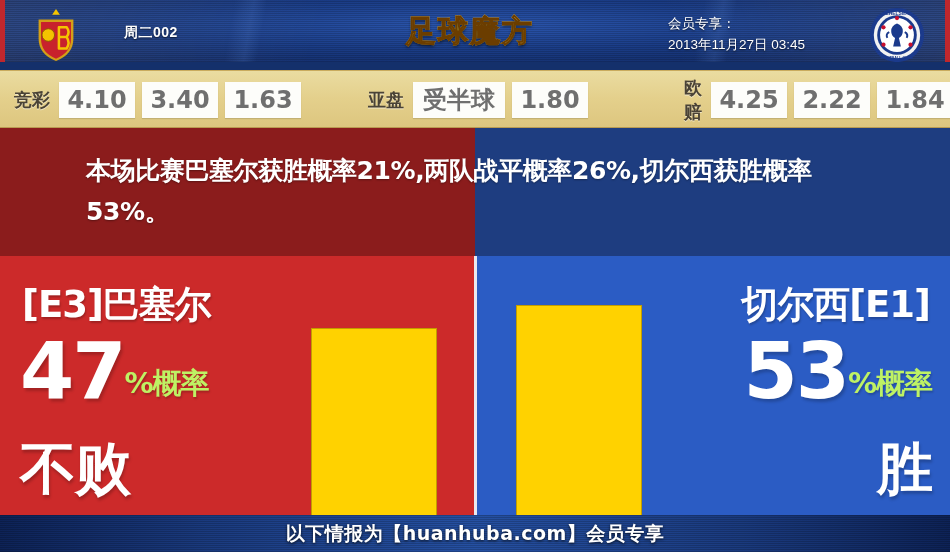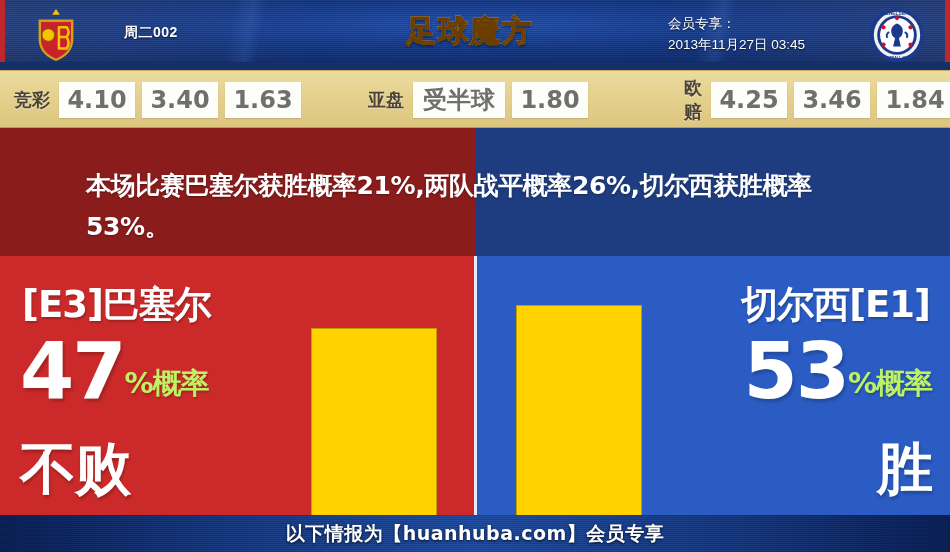--- a/index.html
+++ b/index.html
@@ -79,21 +79,20 @@
   
   .summary{position:absolute;left:0;top:128px;width:950px;height:128px;}
   .sum-l{position:absolute;left:0;top:0;width:475px;height:128px;background:#8b1c1c;}
   .sum-r{position:absolute;left:475px;top:0;width:475px;height:128px;background:#1e3d80;}
   .sum-text{
     position:absolute;left:86px;top:22px;width:800px;z-index:3;
     color:#ffffff;font-size:25px;font-weight:bold;line-height:41px;
     letter-spacing:-.4px;
     font-family:"DejaVu Sans","Liberation Sans",sans-serif;
     text-shadow:0 1px 2px rgba(0,0,0,.35);
-    margin-top:15px;
   }
 
   
   .panels{position:absolute;left:0;top:256px;width:950px;height:259px;}
   .pane-l{position:absolute;left:0;top:0;width:474px;height:259px;background:#cc2a2a;}
   .pane-div{position:absolute;left:474px;top:0;width:3px;height:259px;background:#e9e9ef;}
   .pane-r{position:absolute;left:477px;top:0;width:473px;height:259px;background:#2b5cc4;}
 
   .team-l{
     position:absolute;left:22px;top:24px;z-index:4;
@@ -218,21 +217,21 @@
 
     <div class="odds-group g2">
       <span class="odds-label">亚盘</span>
       <span class="odds-cell wide">受半球</span>
       <span class="odds-cell">1.80</span>
     </div>
 
     <div class="odds-group g3">
       <span class="odds-label">欧赔</span>
       <span class="odds-cell">4.25</span>
-      <span class="odds-cell">3.46</span>
+      <span class="odds-cell">2.22</span>
       <span class="odds-cell">1.84</span>
     </div>
   </div>
 
   <div class="summary">
     <div class="sum-l"></div>
     <div class="sum-r"></div>
     <div class="sum-text">本场比赛巴塞尔获胜概率21%,两队战平概率26%,切尔西获胜概率53%。</div>
   </div>
 

